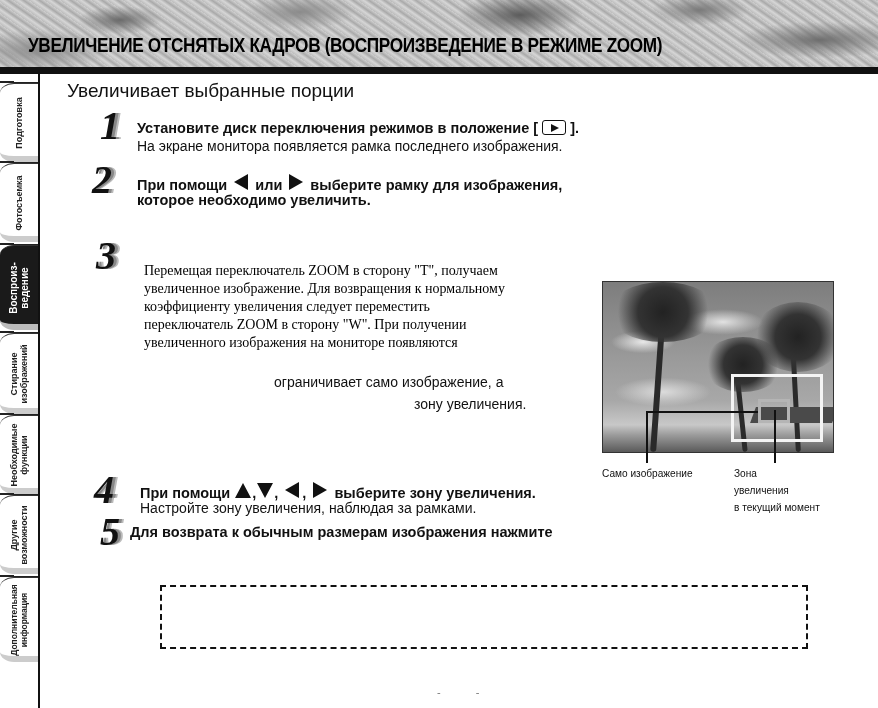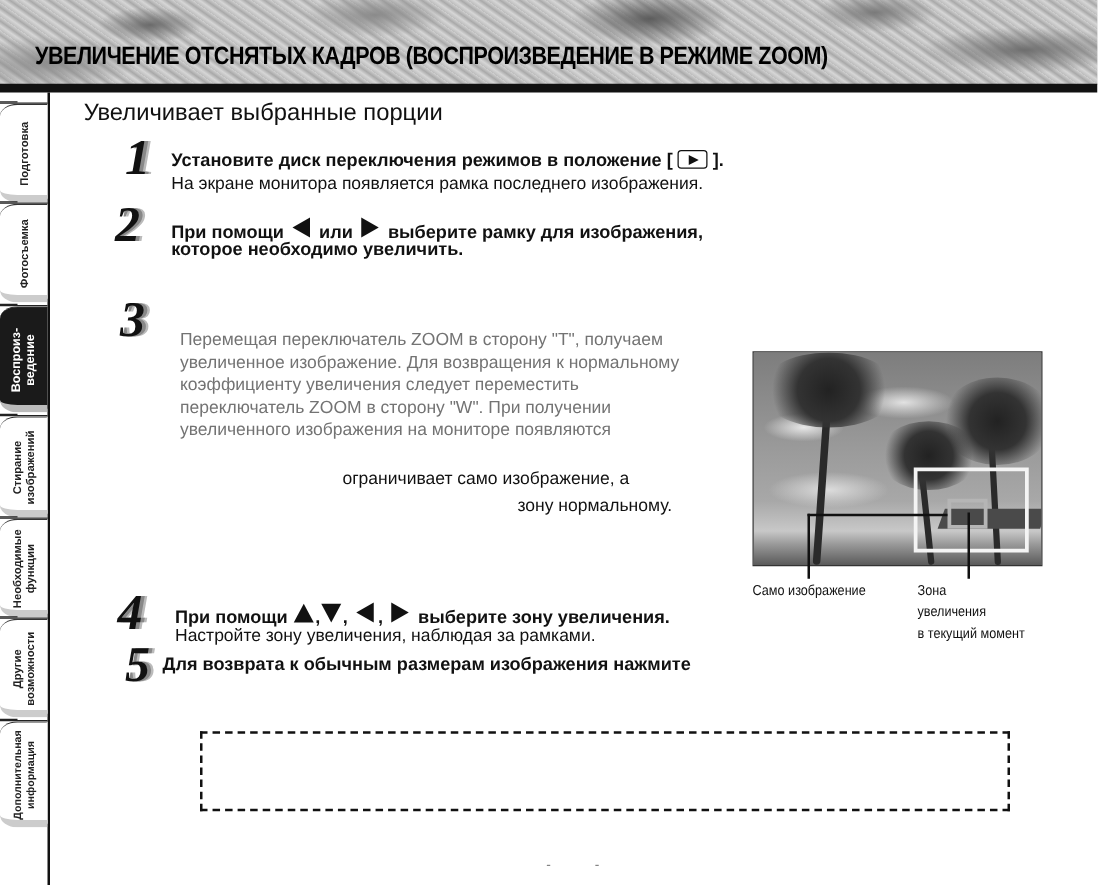--- a/index.html
+++ b/index.html
@@ -69,21 +69,21 @@
     .play-box::after {
       content: ""; position: absolute; left: 8px; top: 2.5px;
       border-left: 8px solid #111; border-top: 4px solid transparent; border-bottom: 4px solid transparent;
     }
     .tri { display: inline-block; width: 0; height: 0; vertical-align: 0px; }
     .tri-left { border-right: 14px solid #111; border-top: 8px solid transparent; border-bottom: 8px solid transparent; margin: 0 3px; }
     .tri-right { border-left: 14px solid #111; border-top: 8px solid transparent; border-bottom: 8px solid transparent; margin: 0 3px; }
     .tri-up { border-bottom: 15px solid #111; border-left: 8px solid transparent; border-right: 8px solid transparent; margin: 0 1px; }
     .tri-down { border-top: 15px solid #111; border-left: 8px solid transparent; border-right: 8px solid transparent; margin: 0 1px; }
 
-    .para3 { position: absolute; left: 144px; top: 262px; width: 460px; font-size: 14px; line-height: 18px; color: #737373; }
+    .para3 { position: absolute; left: 144px; top: 262px; width: 460px; font-size: 14px; line-height: 18px; color: #000000; font-family: Liberation Serif, serif; }
 
     
     .photo {
       position: absolute; left: 602px; top: 281px; width: 232px; height: 172px;
       background:
         radial-gradient(ellipse 40px 14px at 40px 60px, #e8e8e8 0%, transparent 80%),
         radial-gradient(ellipse 50px 16px at 120px 40px, #e2e2e2 0%, transparent 80%),
         radial-gradient(ellipse 60px 18px at 60px 110px, #dcdcdc 0%, transparent 80%),
         linear-gradient(180deg, #7d7d7d 0%, #9a9a9a 45%, #a8a8a8 70%, #c8c8c8 84%, #9b9b9b 90%, #5a5a5a 100%);
       overflow: hidden; border: 1px solid #333;
@@ -179,21 +179,21 @@
 
 <div class="step-num" style="left:96px;top:236px;">3</div>
 <div class="para3">
   <div>Перемещая переключатель ZOOM в сторону "T", получаем</div>
   <div>увеличенное изображение. Для возвращения к нормальному</div>
   <div>коэффициенту увеличения следует переместить</div>
   <div>переключатель ZOOM в сторону  "W". При получении</div>
   <div>увеличенного изображения на мониторе появляются</div>
 </div>
 <div class="step-text" style="left:274px;top:374px;">ограничивает само  изображение,  а</div>
-<div class="step-text" style="left:414px;top:396px;">зону нормальному.</div>
+<div class="step-text" style="left:414px;top:396px;">зону увеличения.</div>
 
 <div class="photo">
   <div class="palm-trunk" style="left:52px;top:30px;width:6px;height:140px;transform:rotate(4deg);"></div>
   <div class="palm-leaves" style="left:5px;top:0px;width:110px;height:60px;"></div>
   <div class="palm-trunk" style="left:135px;top:80px;width:5px;height:90px;transform:rotate(-6deg);"></div>
   <div class="palm-leaves" style="left:100px;top:55px;width:80px;height:55px;"></div>
   <div class="palm-trunk" style="left:190px;top:60px;width:5px;height:110px;transform:rotate(-3deg);"></div>
   <div class="palm-leaves" style="left:150px;top:20px;width:90px;height:70px;"></div>
   <div class="roof"></div>
   <div class="frame-outer"></div>

